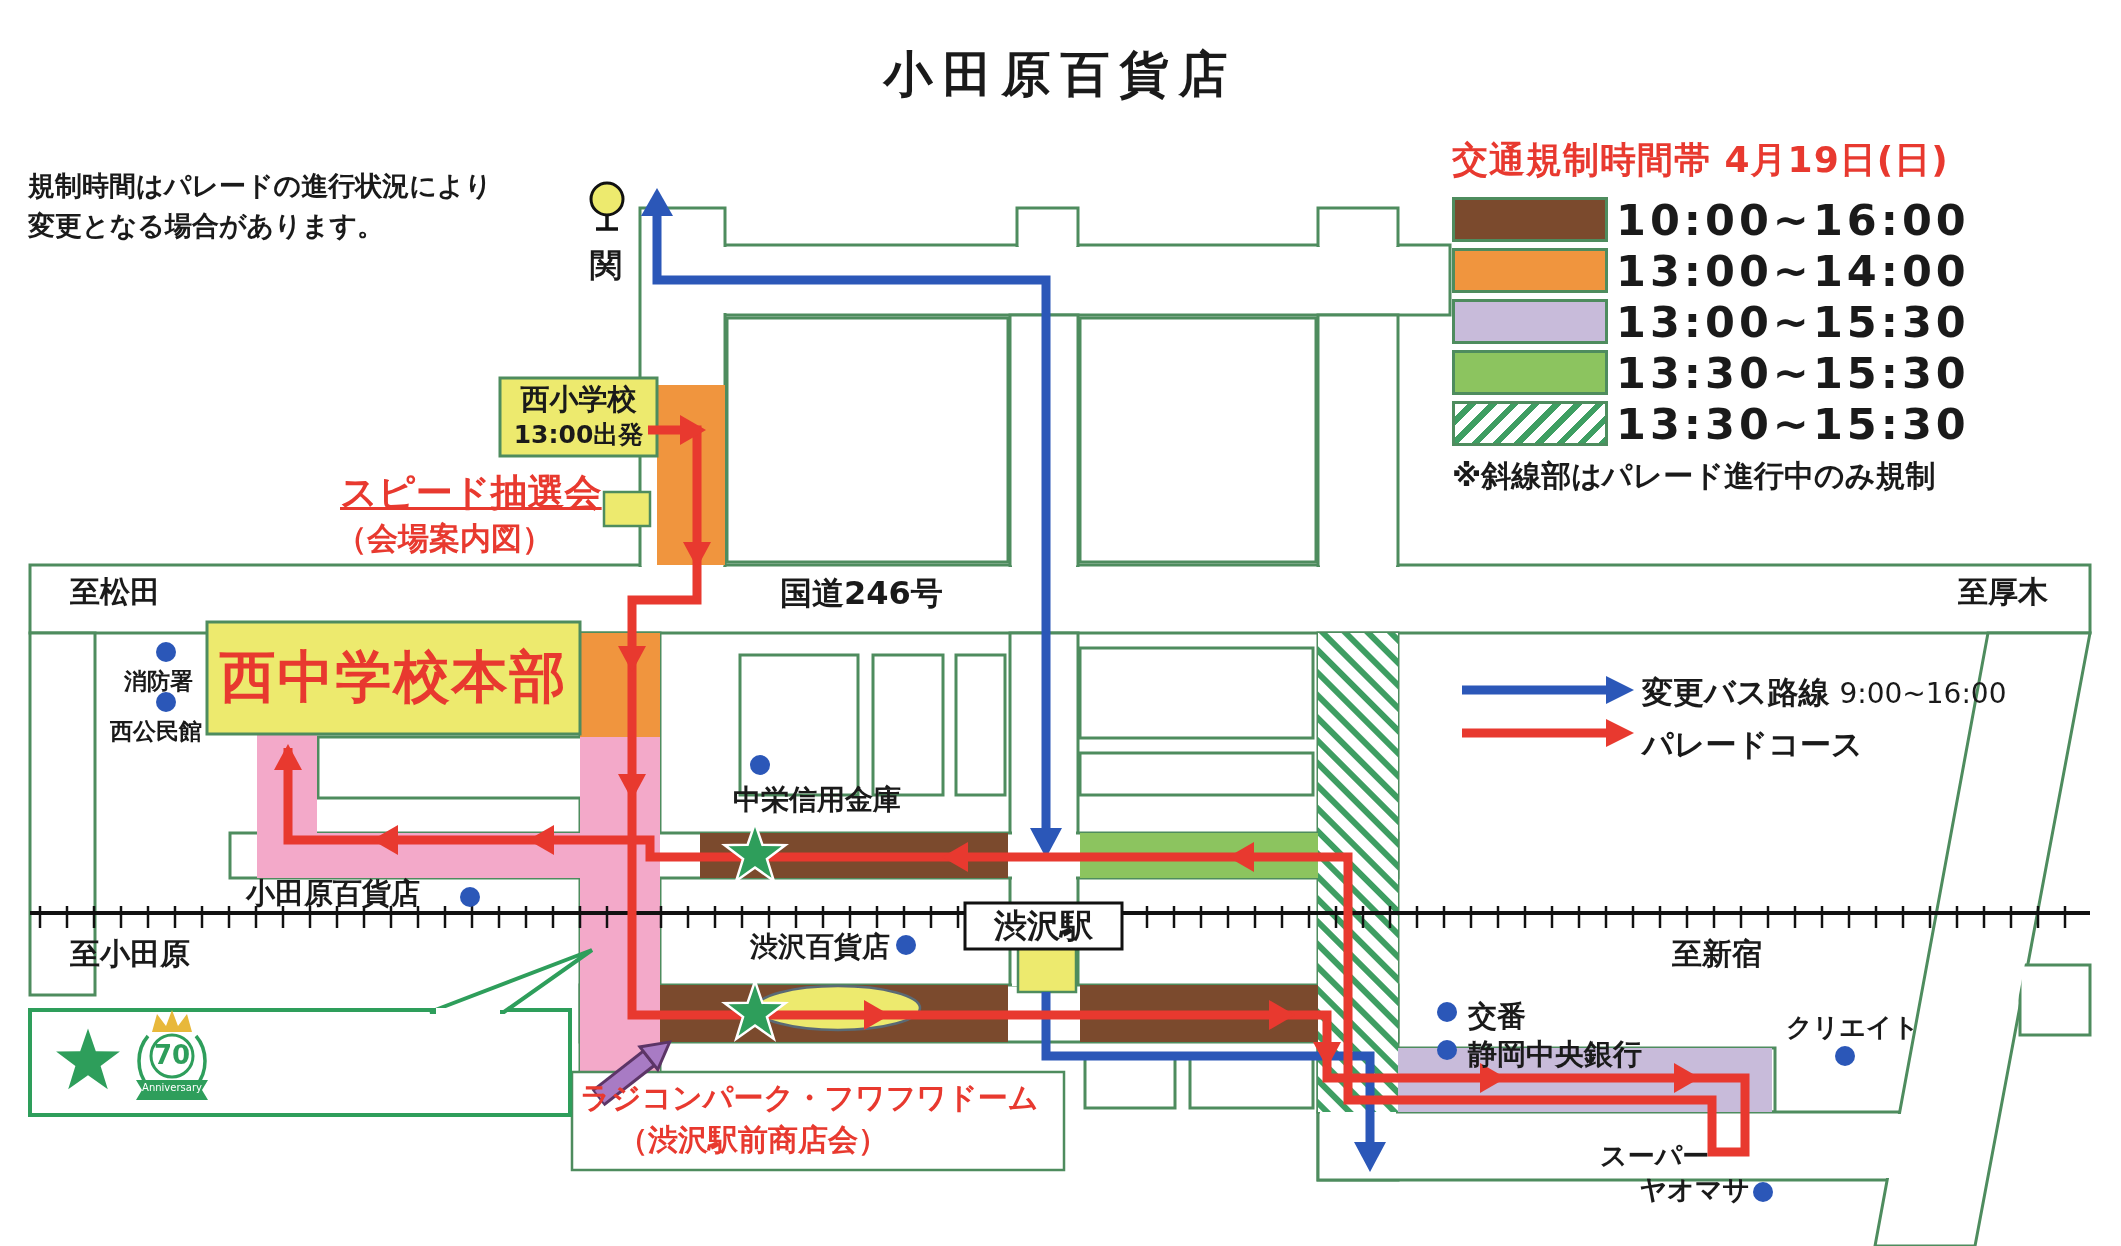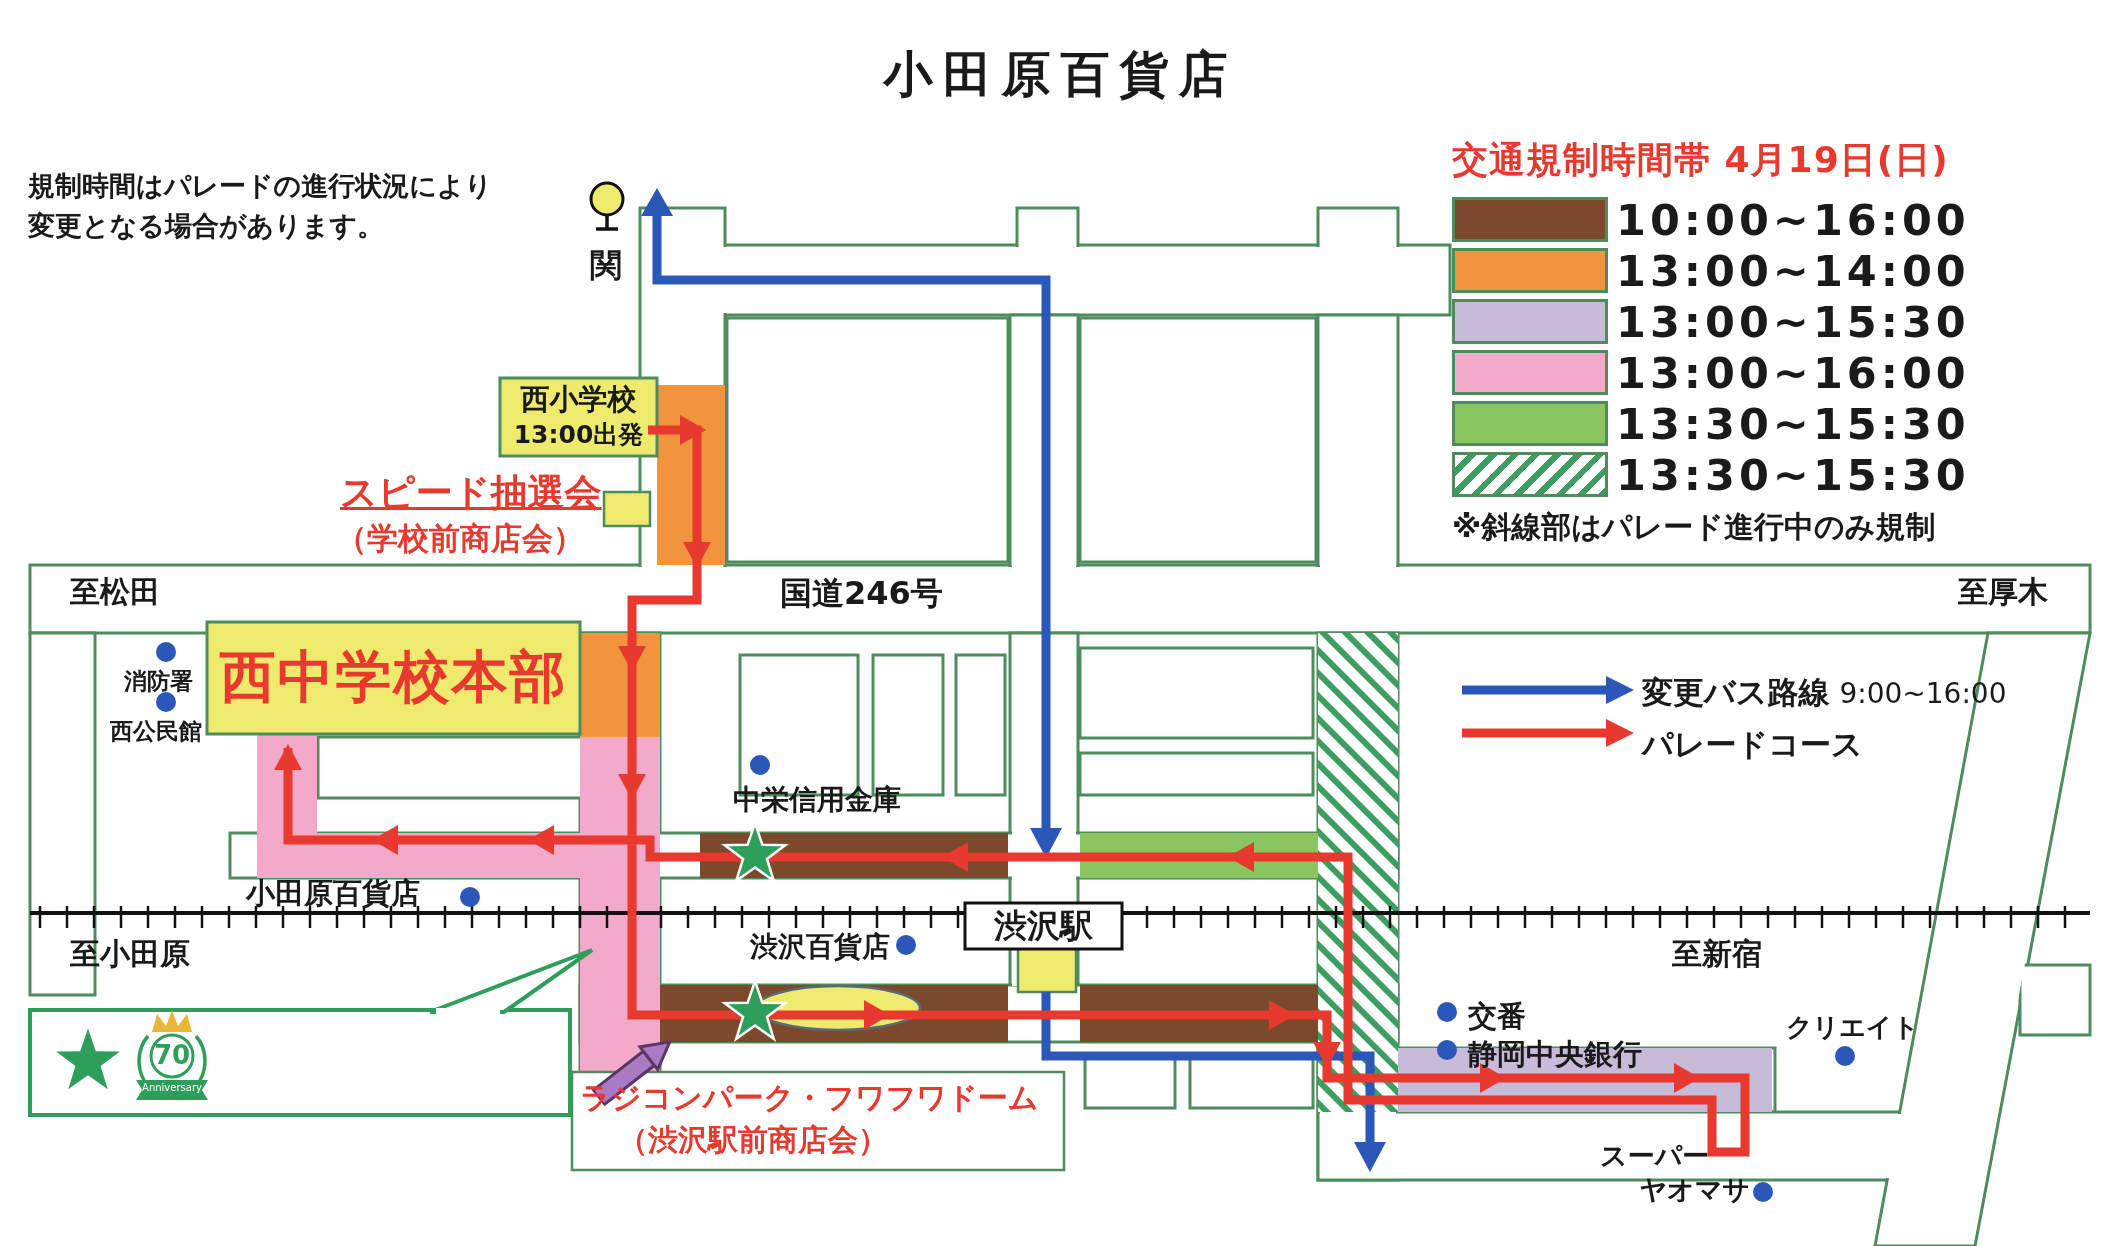--- a/index.html
+++ b/index.html
@@ -222,24 +222,20 @@
   </div>
   <div class="legend-row">
     <span class="swatch sw-orange"></span>
     <span class="legend-time">13:00~14:00</span>
   </div>
   <div class="legend-row">
     <span class="swatch sw-lavender"></span>
     <span class="legend-time">13:00~15:30</span>
   </div>
   <div class="legend-row">
-    <span class="swatch sw-pink"></span>
-    <span class="legend-time">13:00~16:00</span>
-  </div>
-  <div class="legend-row">
     <span class="swatch sw-green"></span>
     <span class="legend-time">13:30~15:30</span>
   </div>
   <div class="legend-row">
     <span class="swatch sw-hatched"></span>
     <span class="legend-time">13:30~15:30</span>
   </div>
   <div class="legend-note">※斜線部はパレード進行中のみ規制</div>
 </div>
 
@@ -253,21 +249,21 @@
 <div class="lbl" style="left:1958px;top:572px;font-size:30px;">至厚木</div>
 <div class="lbl" style="left:70px;top:934px;font-size:30px;">至小田原</div>
 <div class="lbl" style="left:1672px;top:934px;font-size:30px;">至新宿</div>
 
 <div class="lbl" style="left:590px;top:244px;font-size:32px;">関</div>
 
 <div class="lbl center-box" style="left:500px;top:382px;width:157px;height:36px;font-size:29px;">西小学校</div>
 <div class="lbl center-box" style="left:500px;top:420px;width:157px;height:28px;font-size:25px;">13:00出発</div>
 
 <div class="lbl red" style="left:340px;top:468px;font-size:37px;font-weight:800;text-decoration:underline;">スピード抽選会</div>
-<div class="lbl red" style="left:336px;top:518px;font-size:31px;font-weight:800;">（学校前商店会）</div>
+<div class="lbl red" style="left:336px;top:518px;font-size:31px;font-weight:800;">（会場案内図）</div>
 
 <div class="lbl red center-box" style="left:207px;top:622px;width:373px;height:112px;font-size:56px;font-weight:800;letter-spacing:2px;">西中学校本部</div>
 
 <div class="lbl" style="left:124px;top:666px;font-size:23px;">消防署</div>
 <div class="lbl" style="left:110px;top:716px;font-size:23px;">西公民館</div>
 
 <div class="lbl" style="left:733px;top:781px;font-size:28px;">中栄信用金庫</div>
 <div class="lbl" style="left:246px;top:874px;font-size:29px;">小田原百貨店</div>
 <div class="lbl" style="left:750px;top:928px;font-size:28px;">渋沢百貨店</div>
 

